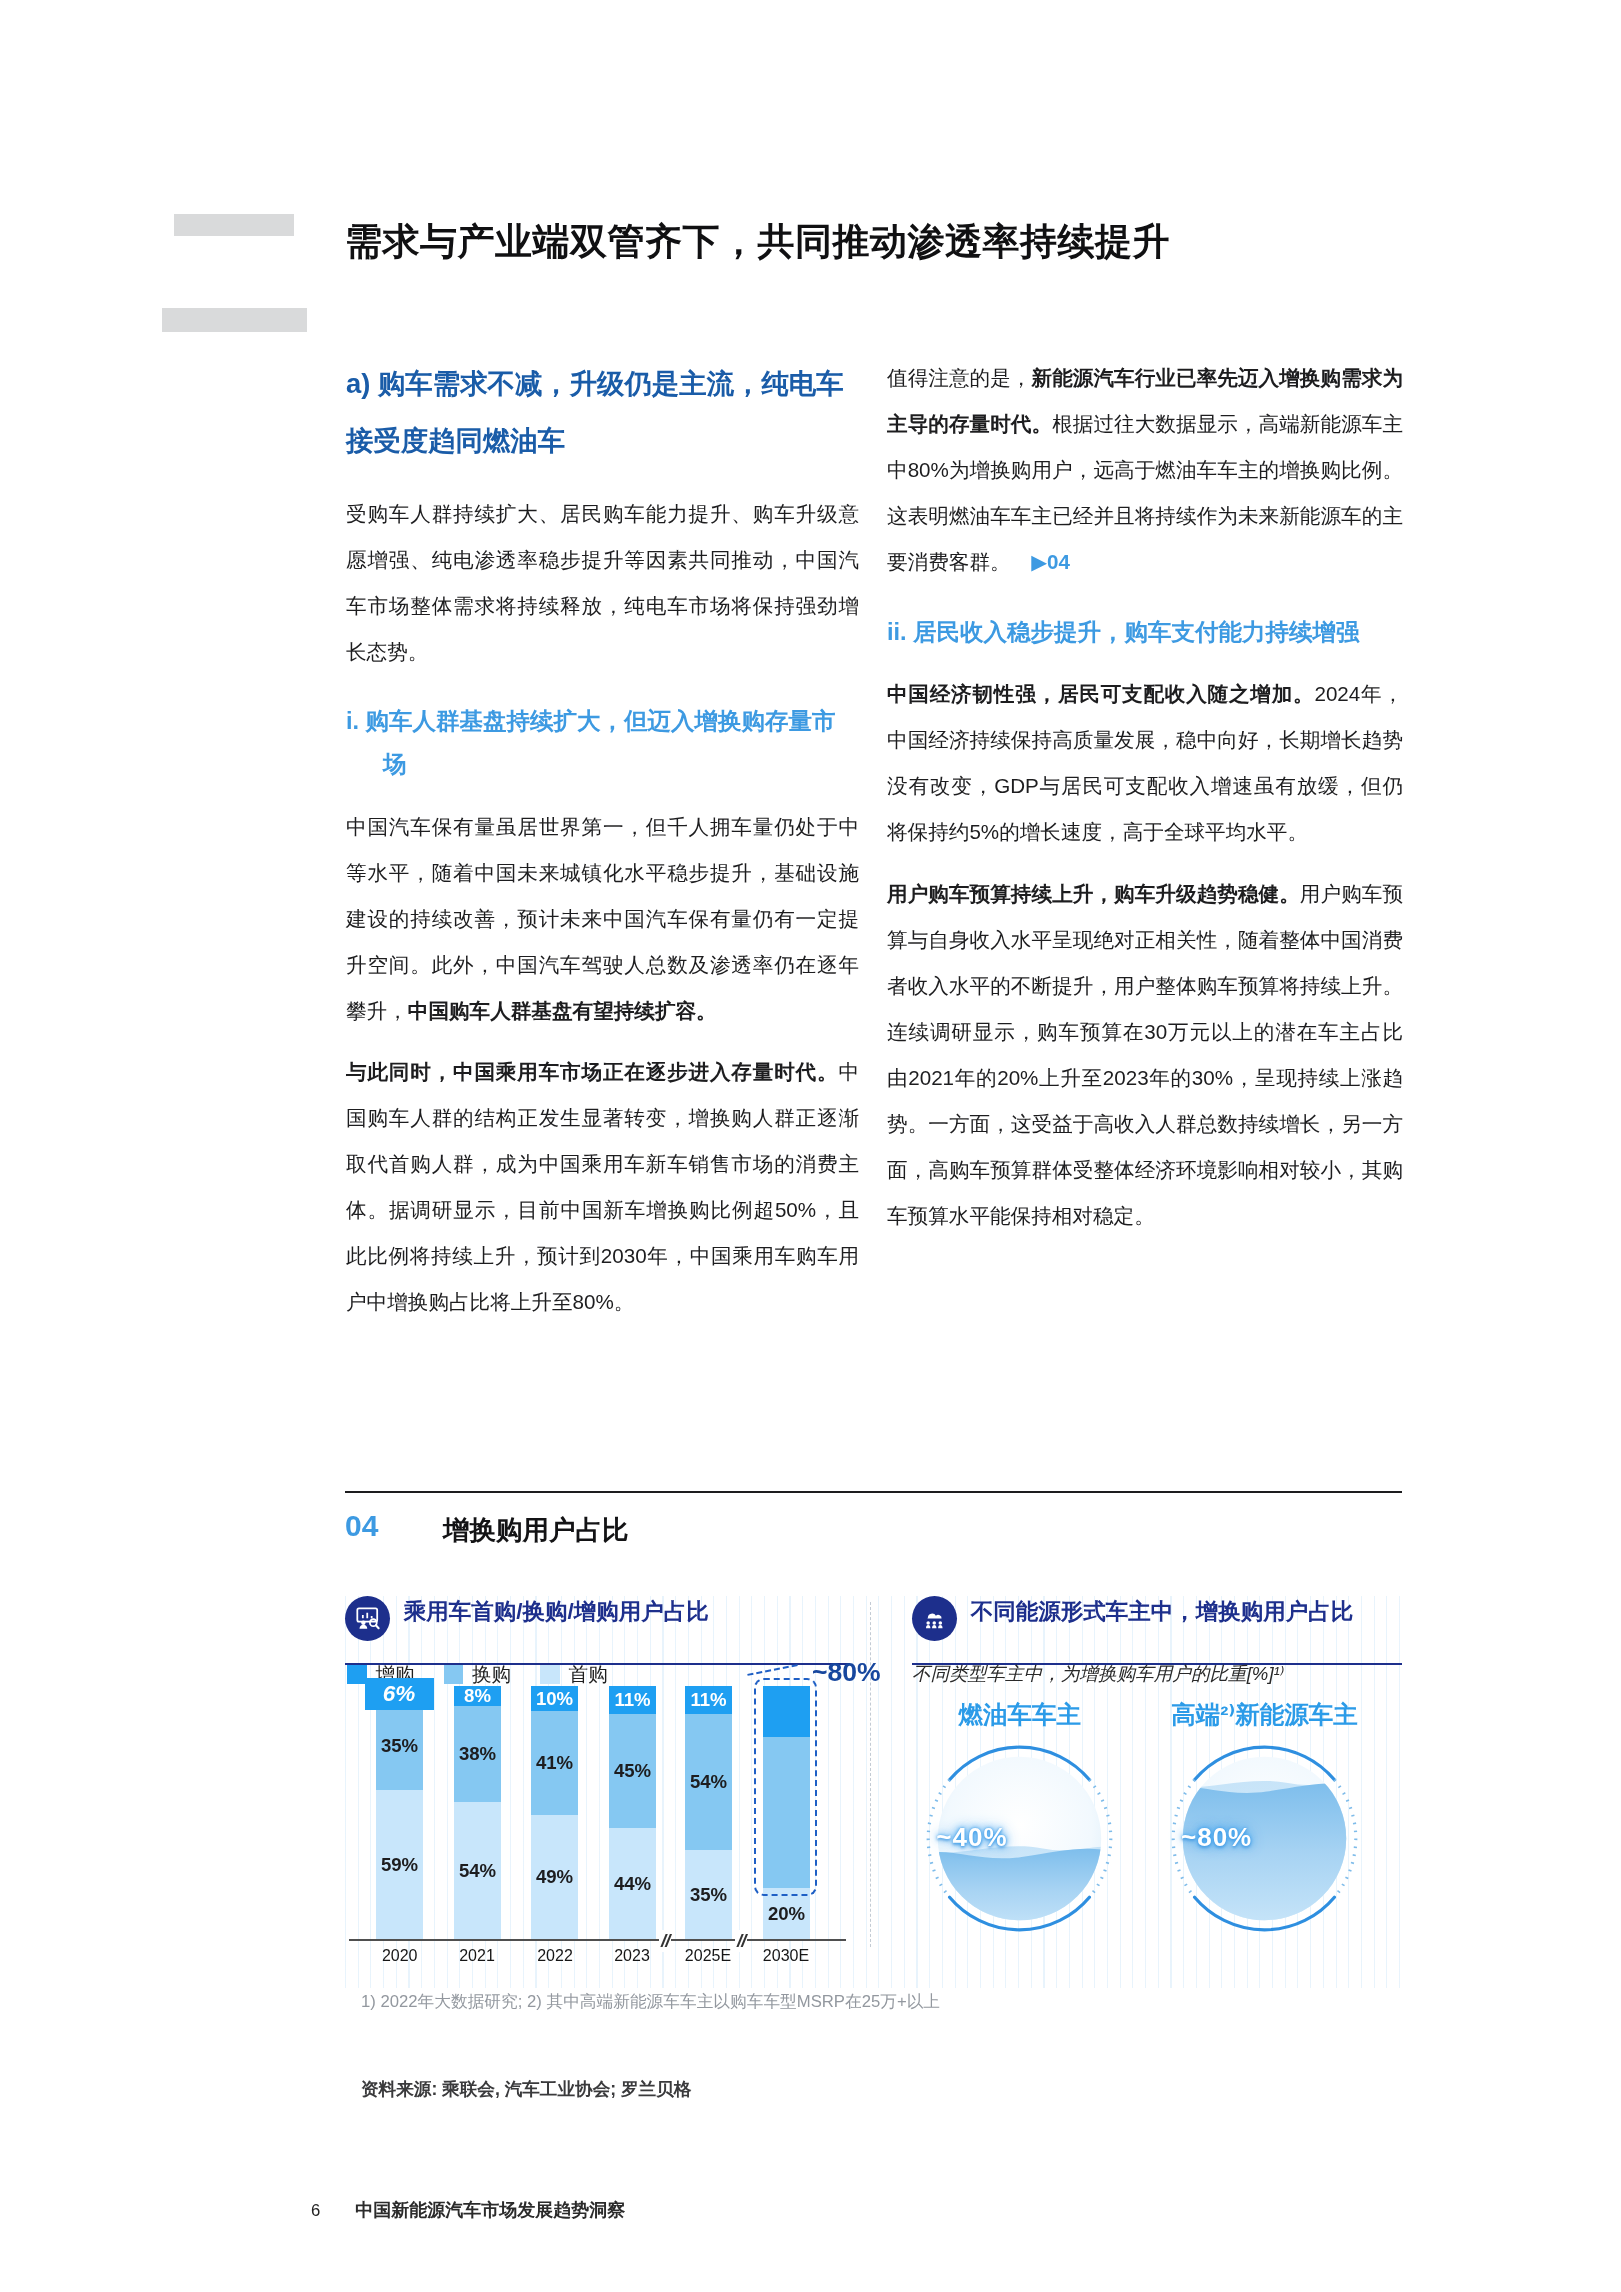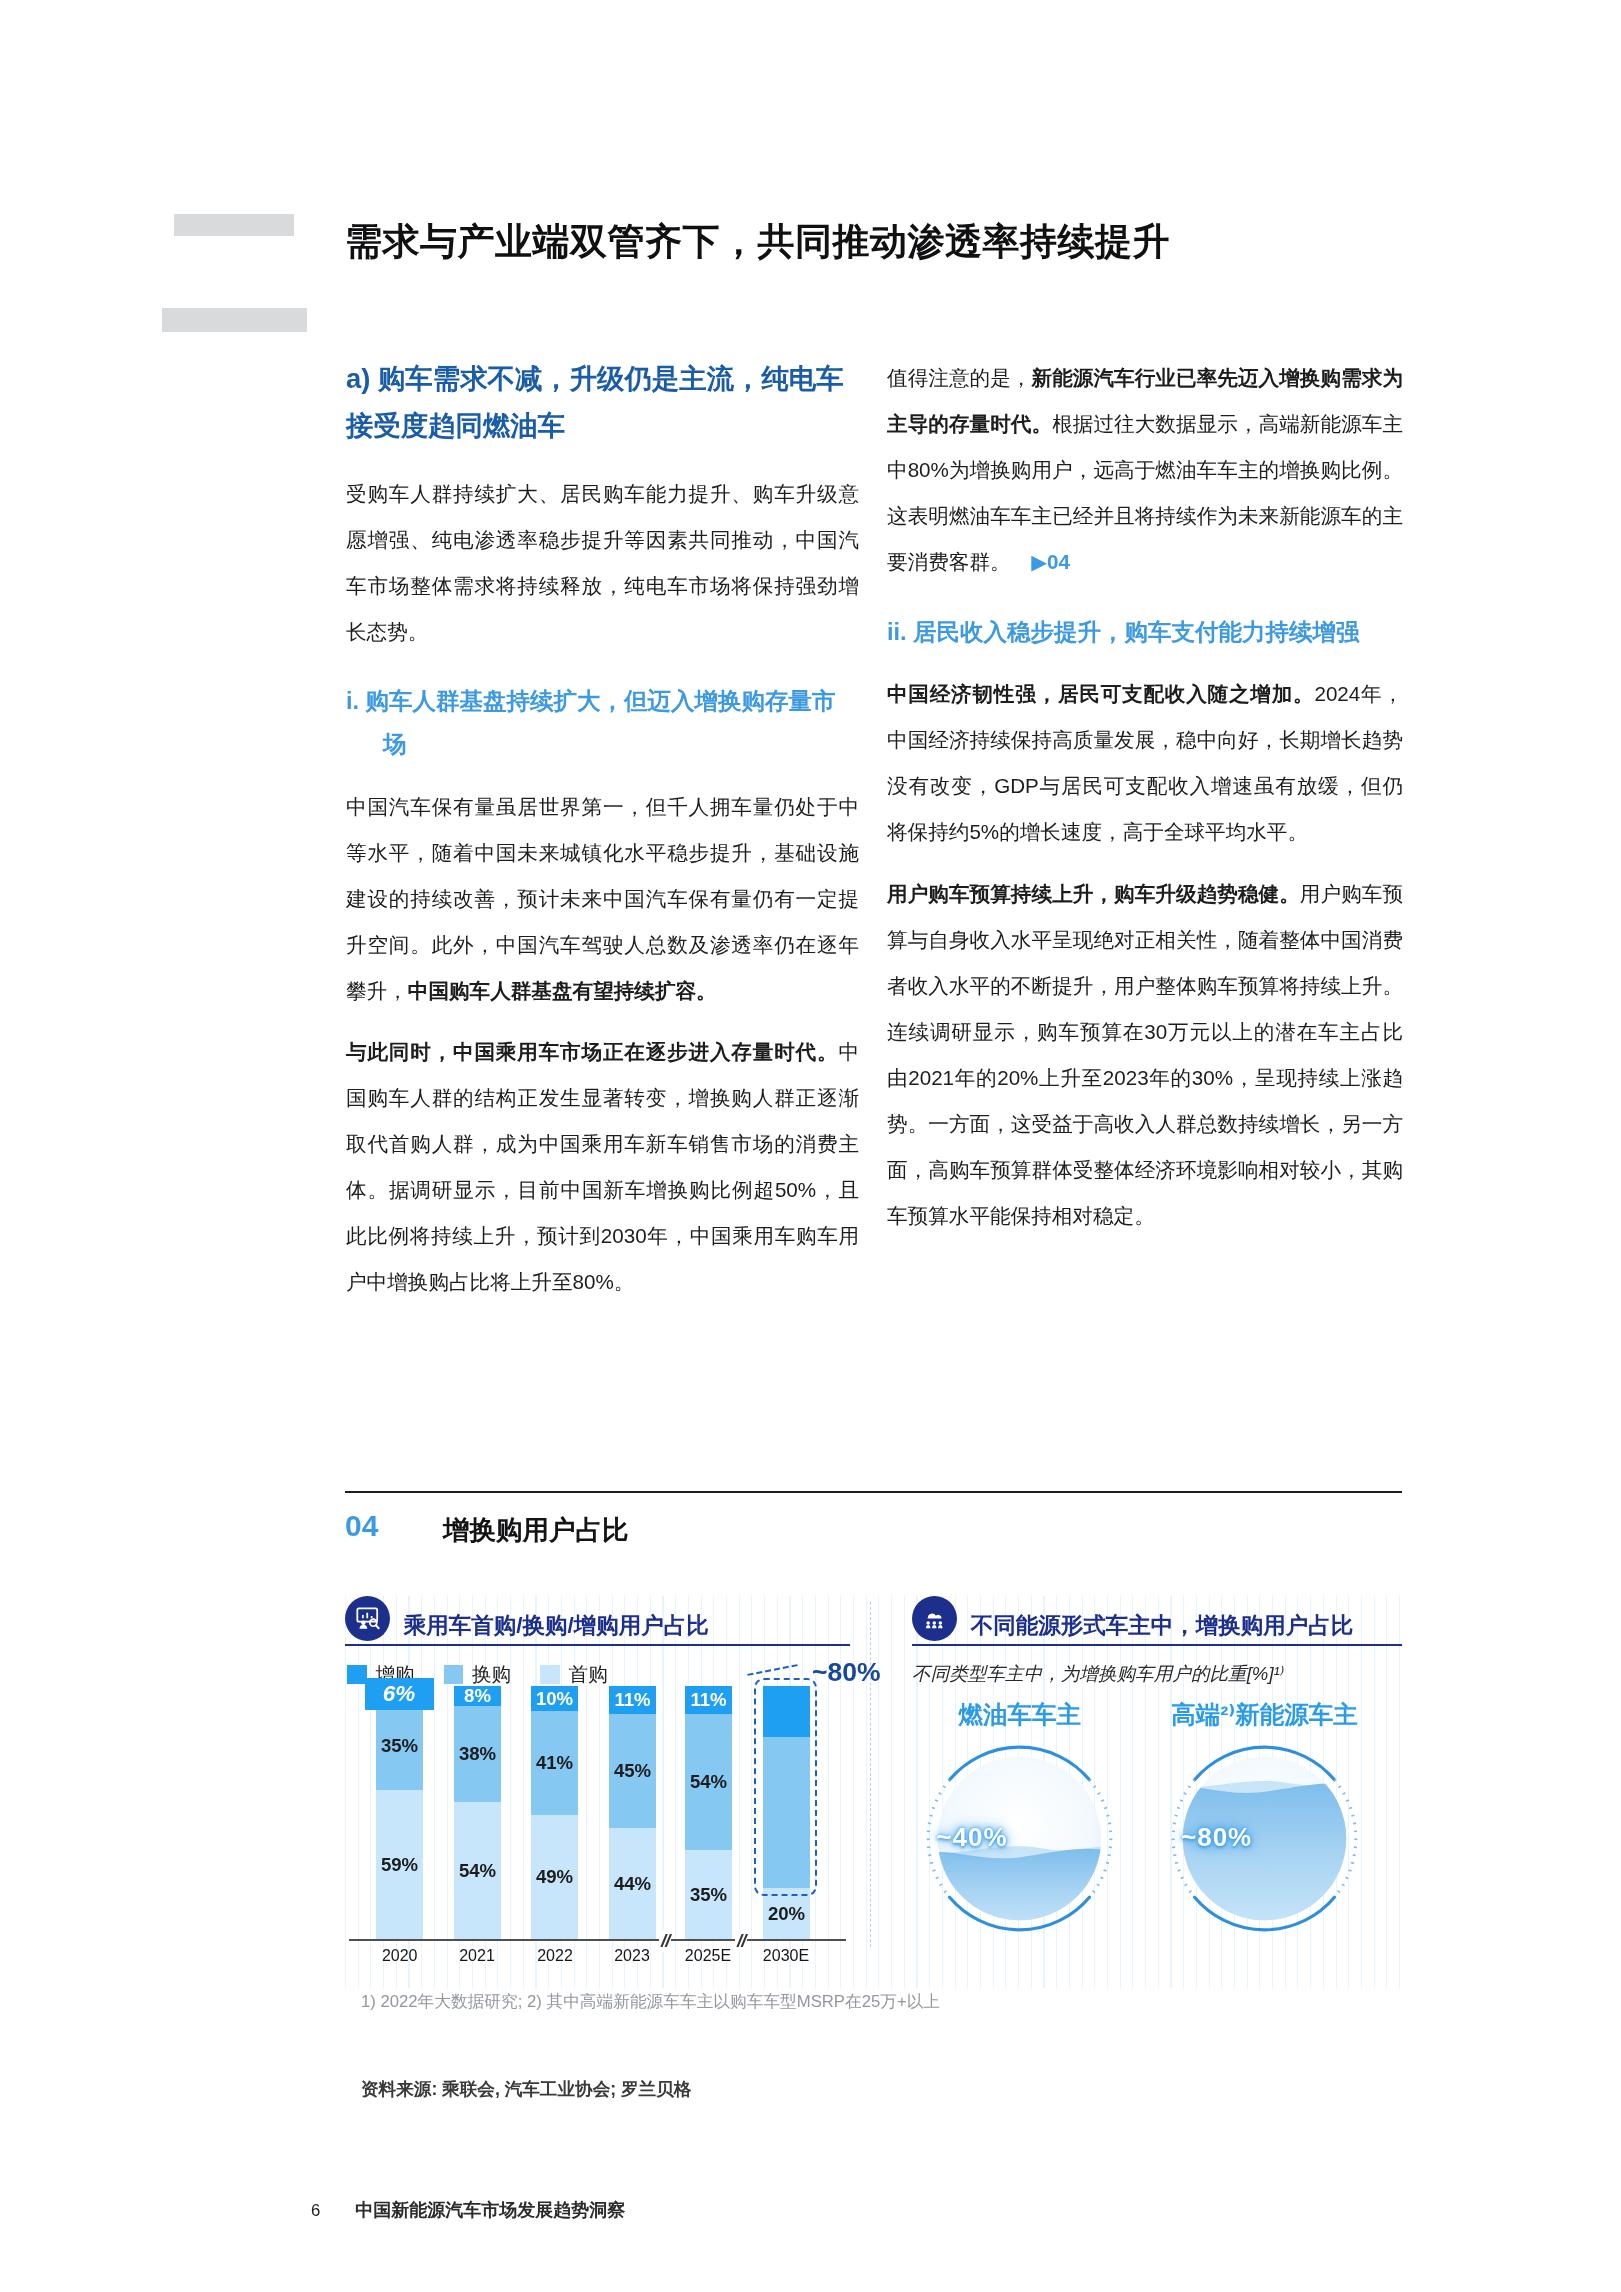--- a/index.html
+++ b/index.html
@@ -11,39 +11,39 @@
   #deco1{left:174px;top:214px;width:120px;height:21.6px;}
   #deco2{left:162px;top:308px;width:145px;height:23.5px;}
 
   
   .page-title{position:absolute;left:345px;top:192px;width:1068px;font-size:37px;font-weight:bold;color:#101012;letter-spacing:0.5px;}
 
   
   .col{position:absolute;top:355px;width:513px;}
   #left-col{left:346px;}
   #right-col{left:887px;width:516px;}
-  .heading-a{font-size:27.4px;font-weight:bold;color:#1A5CA8;line-height:47px;margin:0 0 21.6px;}
+  .heading-a{font-size:27.4px;font-weight:bold;color:#1A5CA8;line-height:57px;margin:0 0 21.6px;}
   .sub-heading{font-size:23.5px;font-weight:bold;color:#3D9AE2;line-height:43px;margin:25.5px 0 17.6px;padding-left:37px;text-indent:-37px;}
   .para{font-size:20.6px;line-height:46px;text-align:justify;margin:0 0 15.7px;}
   .para .b{font-weight:bold;}
   .para .link{color:#3D9AE2;font-weight:bold;}
 
   
   #figure-rule{position:absolute;left:345px;top:1491px;width:1057px;height:2px;background:#1d1d1f;}
   #figure-number{position:absolute;left:345px;top:1509px;font-size:30px;font-weight:bold;color:#3D9AE2;}
   #figure-title{position:absolute;left:443px;top:1512px;font-size:26.5px;font-weight:bold;color:#131315;}
 
   #figure-area{position:absolute;left:345px;top:1596px;width:1057px;height:392px;
     background:repeating-linear-gradient(90deg,rgba(173,214,244,.28) 0 1px,transparent 1px 12.7px);}
   .panel{position:absolute;top:0;}
   #panel-left{left:0;width:505px;height:392px;}
   #panel-right{left:567px;width:490px;height:392px;}
   #panel-divider{position:absolute;left:525px;top:5.9px;height:345px;border-left:1px dashed #c3cbd4;}
 
-  .panel-header{position:absolute;left:0;top:0;right:0;display:flex;align-items:flex-end;gap:13.7px;padding-bottom:3px;border-bottom:2.9px solid #1D2F8C;}
+  .panel-header{position:absolute;left:0;top:0;right:0;display:flex;align-items:flex-start;gap:13.7px;padding-bottom:22px;border-bottom:2.9px solid #1D2F8C;}
   .icon-circle{width:45px;height:45px;border-radius:50%;background:#1D2F8C;flex:none;display:flex;align-items:center;justify-content:center;}
   .panel-title{font-size:22.5px;font-weight:bold;color:#1D2F8C;}
 
   
   .legend{position:absolute;left:2px;top:65px;display:flex;gap:29px;align-items:center;}
   .legend-item{display:flex;align-items:center;gap:8.8px;font-size:19.6px;color:#1f1f1f;}
   .legend-swatch{width:19.6px;height:19.6px;}
 
   
   #bars{position:absolute;left:0;top:90px;width:505px;height:253px;}

